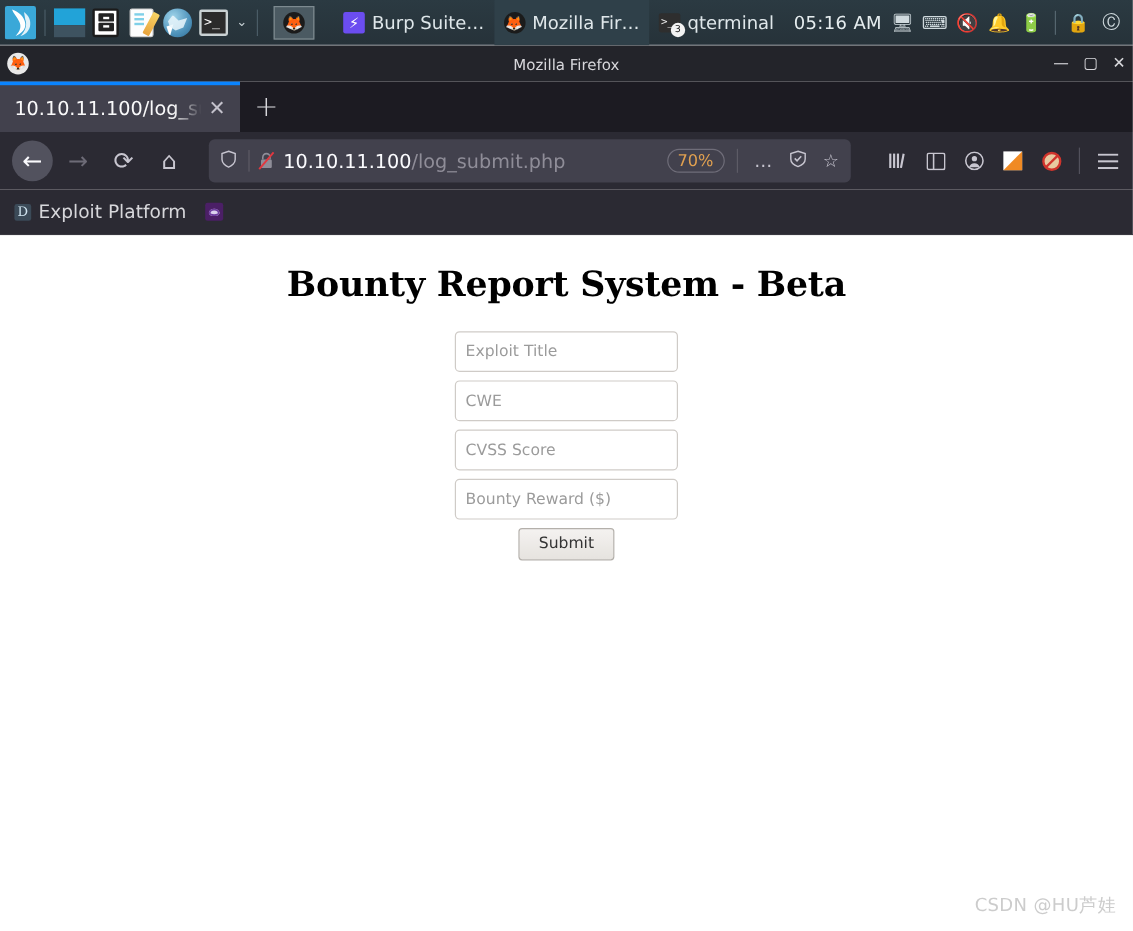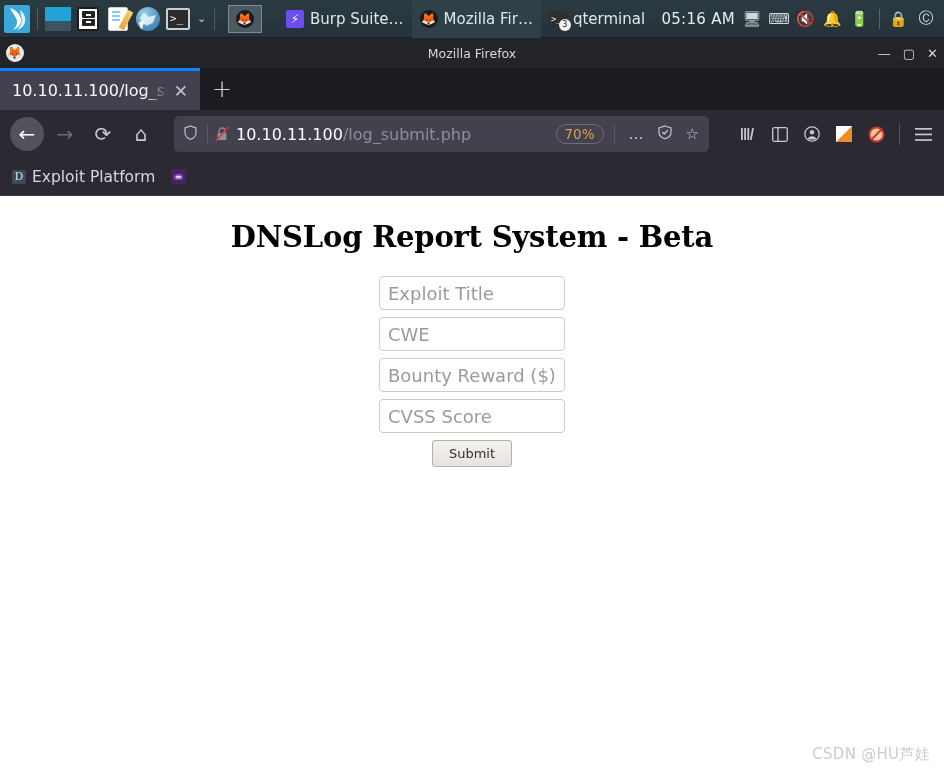--- a/index.html
+++ b/index.html
@@ -164,21 +164,21 @@
     text-align: center; margin-top: 24px;
     font-family: "DejaVu Serif", "Liberation Serif", serif;
     font-weight: bold; font-size: 29px; color: #000;
     letter-spacing: -0.2px;
   }
   .form-wrap { margin: 0 auto; width: 186px; padding-top: 22px; }
   .form-input {
     display: block; width: 186px; height: 34px;
     border: 1px solid #cfcbc7; border-radius: 4px;
     background: #fff; color: #9b9b9b;
-    font-family: "DejaVu Sans", sans-serif; font-size: 18px;
+    font-family: "DejaVu Sans", sans-serif; font-size: 13px;
     padding: 0 8px; margin-bottom: 7px; outline: none;
   }
   .form-input::placeholder { color: #9b9b9b; opacity: 1; }
   .submit-btn {
     display: block; margin: 1px auto 0;
     padding: 5px 16px;
     background: linear-gradient(180deg, #f4f2f0 0%, #e6e3df 100%);
     border: 1px solid #b4b0ab; border-radius: 3px;
     font-family: "DejaVu Sans", sans-serif; font-size: 13px; color: #333;
   }
@@ -384,25 +384,25 @@
     <div class="bm-item">
       <span class="bm-fav-dns">D</span>
       <span>Exploit Platform</span>
     </div>
     <div class="bm-item">
       <span class="bm-fav-nmap"></span>
     </div>
   </div>
 
   <div class="page">
-    <h1 class="page-title">DNSLog Report System - Beta</h1>
+    <h1 class="page-title">Bounty Report System - Beta</h1>
 
     <form class="form-wrap">
       <input class="form-input" type="text" placeholder="Exploit Title" style="">
       <input class="form-input" type="text" placeholder="CWE" style="">
+      <input class="form-input" type="text" placeholder="CVSS Score" style="">
       <input class="form-input" type="text" placeholder="Bounty Reward ($)" style="">
-      <input class="form-input" type="text" placeholder="CVSS Score" style="">
       <button class="submit-btn" type="submit">Submit</button>
     </form>
 
     <div class="watermark">CSDN @HU芦娃</div>
   </div>
 </div>
 
 </body></html>

